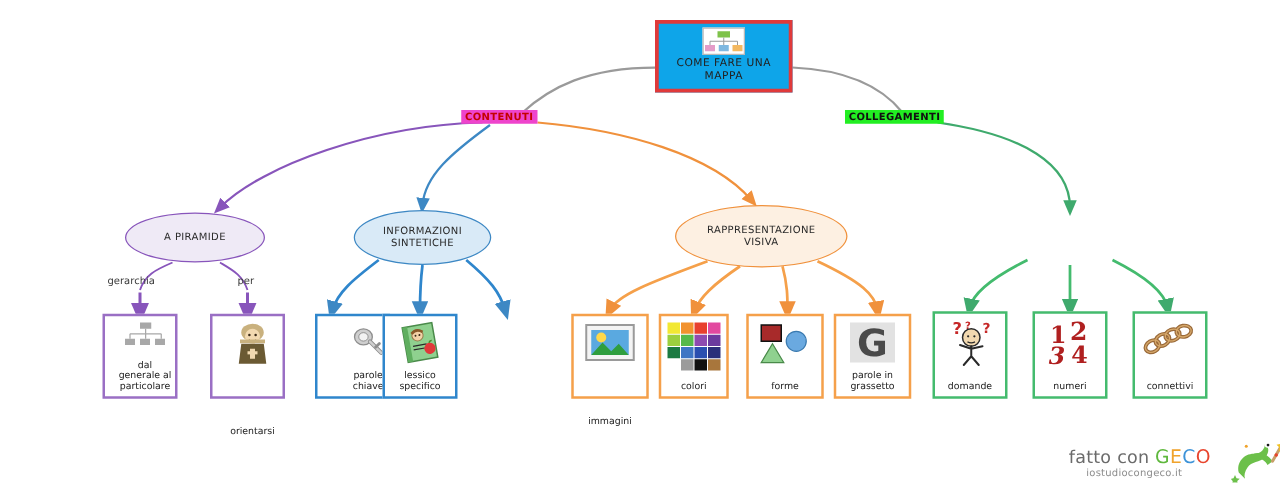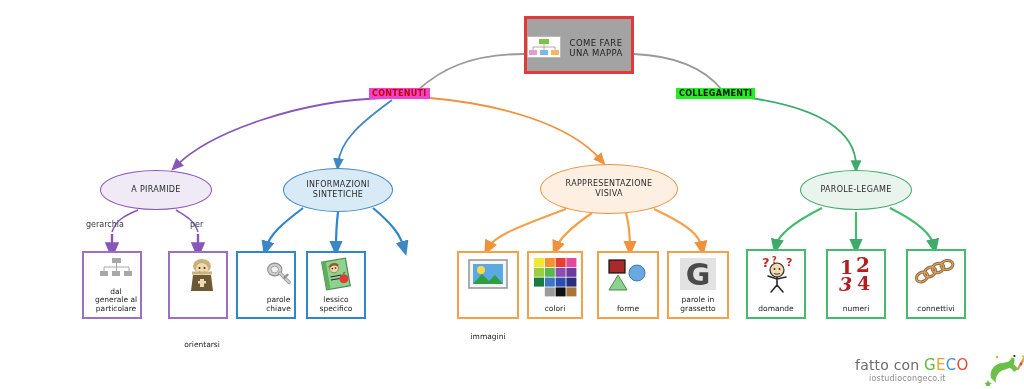--- a/index.html
+++ b/index.html
@@ -9,22 +9,22 @@
     font-family: "DejaVu Sans", "Liberation Sans", sans-serif;
     overflow: hidden;
   }
   #canvas { position: relative; width: 1024px; height: 389px; background: #fff; }
 
   svg.edges { position: absolute; left: 0; top: 0; width: 1024px; height: 389px; pointer-events: none; }
 
   
   .root-node {
     position: absolute; left: 524px; top: 16px; width: 110px; height: 58px;
-    border: 3px solid #e03a3a; background: #a3a3a3;
-    display: flex; flex-direction: row; align-items: center; justify-content: flex-start;
+    border: 3px solid #e03a3a; background: #0ea5e9;
+    display: flex; flex-direction: column; align-items: center; justify-content: flex-start;
     padding-top: 3px;
   }
   .root-label {
     font-size: 8.5px; color: #222; text-align: center; line-height: 10px;
     letter-spacing: .4px; margin-top: 2px;
   }
   .mm-icon { width: 34px; height: 22px; border: 1px solid #b9b9b9; background:#fff; position: relative; }
 
   
   .branch-label {
@@ -147,23 +147,20 @@
     <span>A PIRAMIDE</span>
   </div>
   <div class="ellipse e-info">
     <span style="white-space:pre-line">INFORMAZIONI
 SINTETICHE</span>
   </div>
   <div class="ellipse e-rappr">
     <span style="white-space:pre-line">RAPPRESENTAZIONE
 VISIVA</span>
   </div>
-  <div class="ellipse e-parole">
-    <span>PAROLE-LEGAME</span>
-  </div>
 
   <div class="edge-text et-gerarchia">gerarchia</div>
   <div class="edge-text et-per">per</div>
 
   <div class="leaf b-purple" style="left:82px; top:251px; width:60px; height:68px;">
     <div class="ico">
       <svg width="34" height="24" viewBox="0 0 34 24">
         <rect x="13" y="1" width="9" height="5" fill="#a8a8a8"></rect>
         <path d="M17.5,6 L17.5,10 M5,10 L30,10 M5,10 L5,14 M17.5,10 L17.5,14 M30,10 L30,14" stroke="#a8a8a8" stroke-width="1" fill="none"></path>
         <rect x="1" y="14" width="8" height="5" fill="#a8a8a8"></rect>
@@ -186,21 +183,21 @@
         <path d="M13,15 Q16,17 19,15" stroke="#3a2a18" stroke-width="0.9" fill="none"></path>
         <path d="M7,18 L25,18 L27,34 L5,34 Z" fill="#6b5a33"></path>
         <rect x="14" y="22" width="4" height="8" fill="#f2d9b0"></rect>
         <rect x="12" y="24" width="8" height="2.5" fill="#f2d9b0"></rect>
         <path d="M6,16 L26,16" stroke="#c9b17e" stroke-width="3"></path>
       </svg>
     </div>
     <div class="cap">orientarsi</div>
   </div>
 
-  <div class="leaf b-blue" style="left:236px; top:251px; width:60px; height:68px;padding-left:27px;">
+  <div class="leaf b-blue" style="left:252px; top:251px; width:60px; height:68px;padding-left:27px;">
     <div class="ico">
       <svg width="36" height="34" viewBox="0 0 36 34">
         <ellipse cx="13" cy="11" rx="9.5" ry="8.5" fill="#cfcfcf" stroke="#8e8e8e" stroke-width="1.4"></ellipse>
         <ellipse cx="13" cy="11" rx="5" ry="4.5" fill="#f2f2f2" stroke="#8e8e8e" stroke-width="1"></ellipse>
         <path d="M20,16 L32,28" stroke="#8e8e8e" stroke-width="4.5" stroke-linecap="round"></path>
         <path d="M20,16 L32,28" stroke="#cfcfcf" stroke-width="2.6" stroke-linecap="round"></path>
         <path d="M26,22 L30,18" stroke="#8e8e8e" stroke-width="3" stroke-linecap="round"></path>
       </svg>
     </div>
     <div class="cap" style="white-space:pre-line">parole

